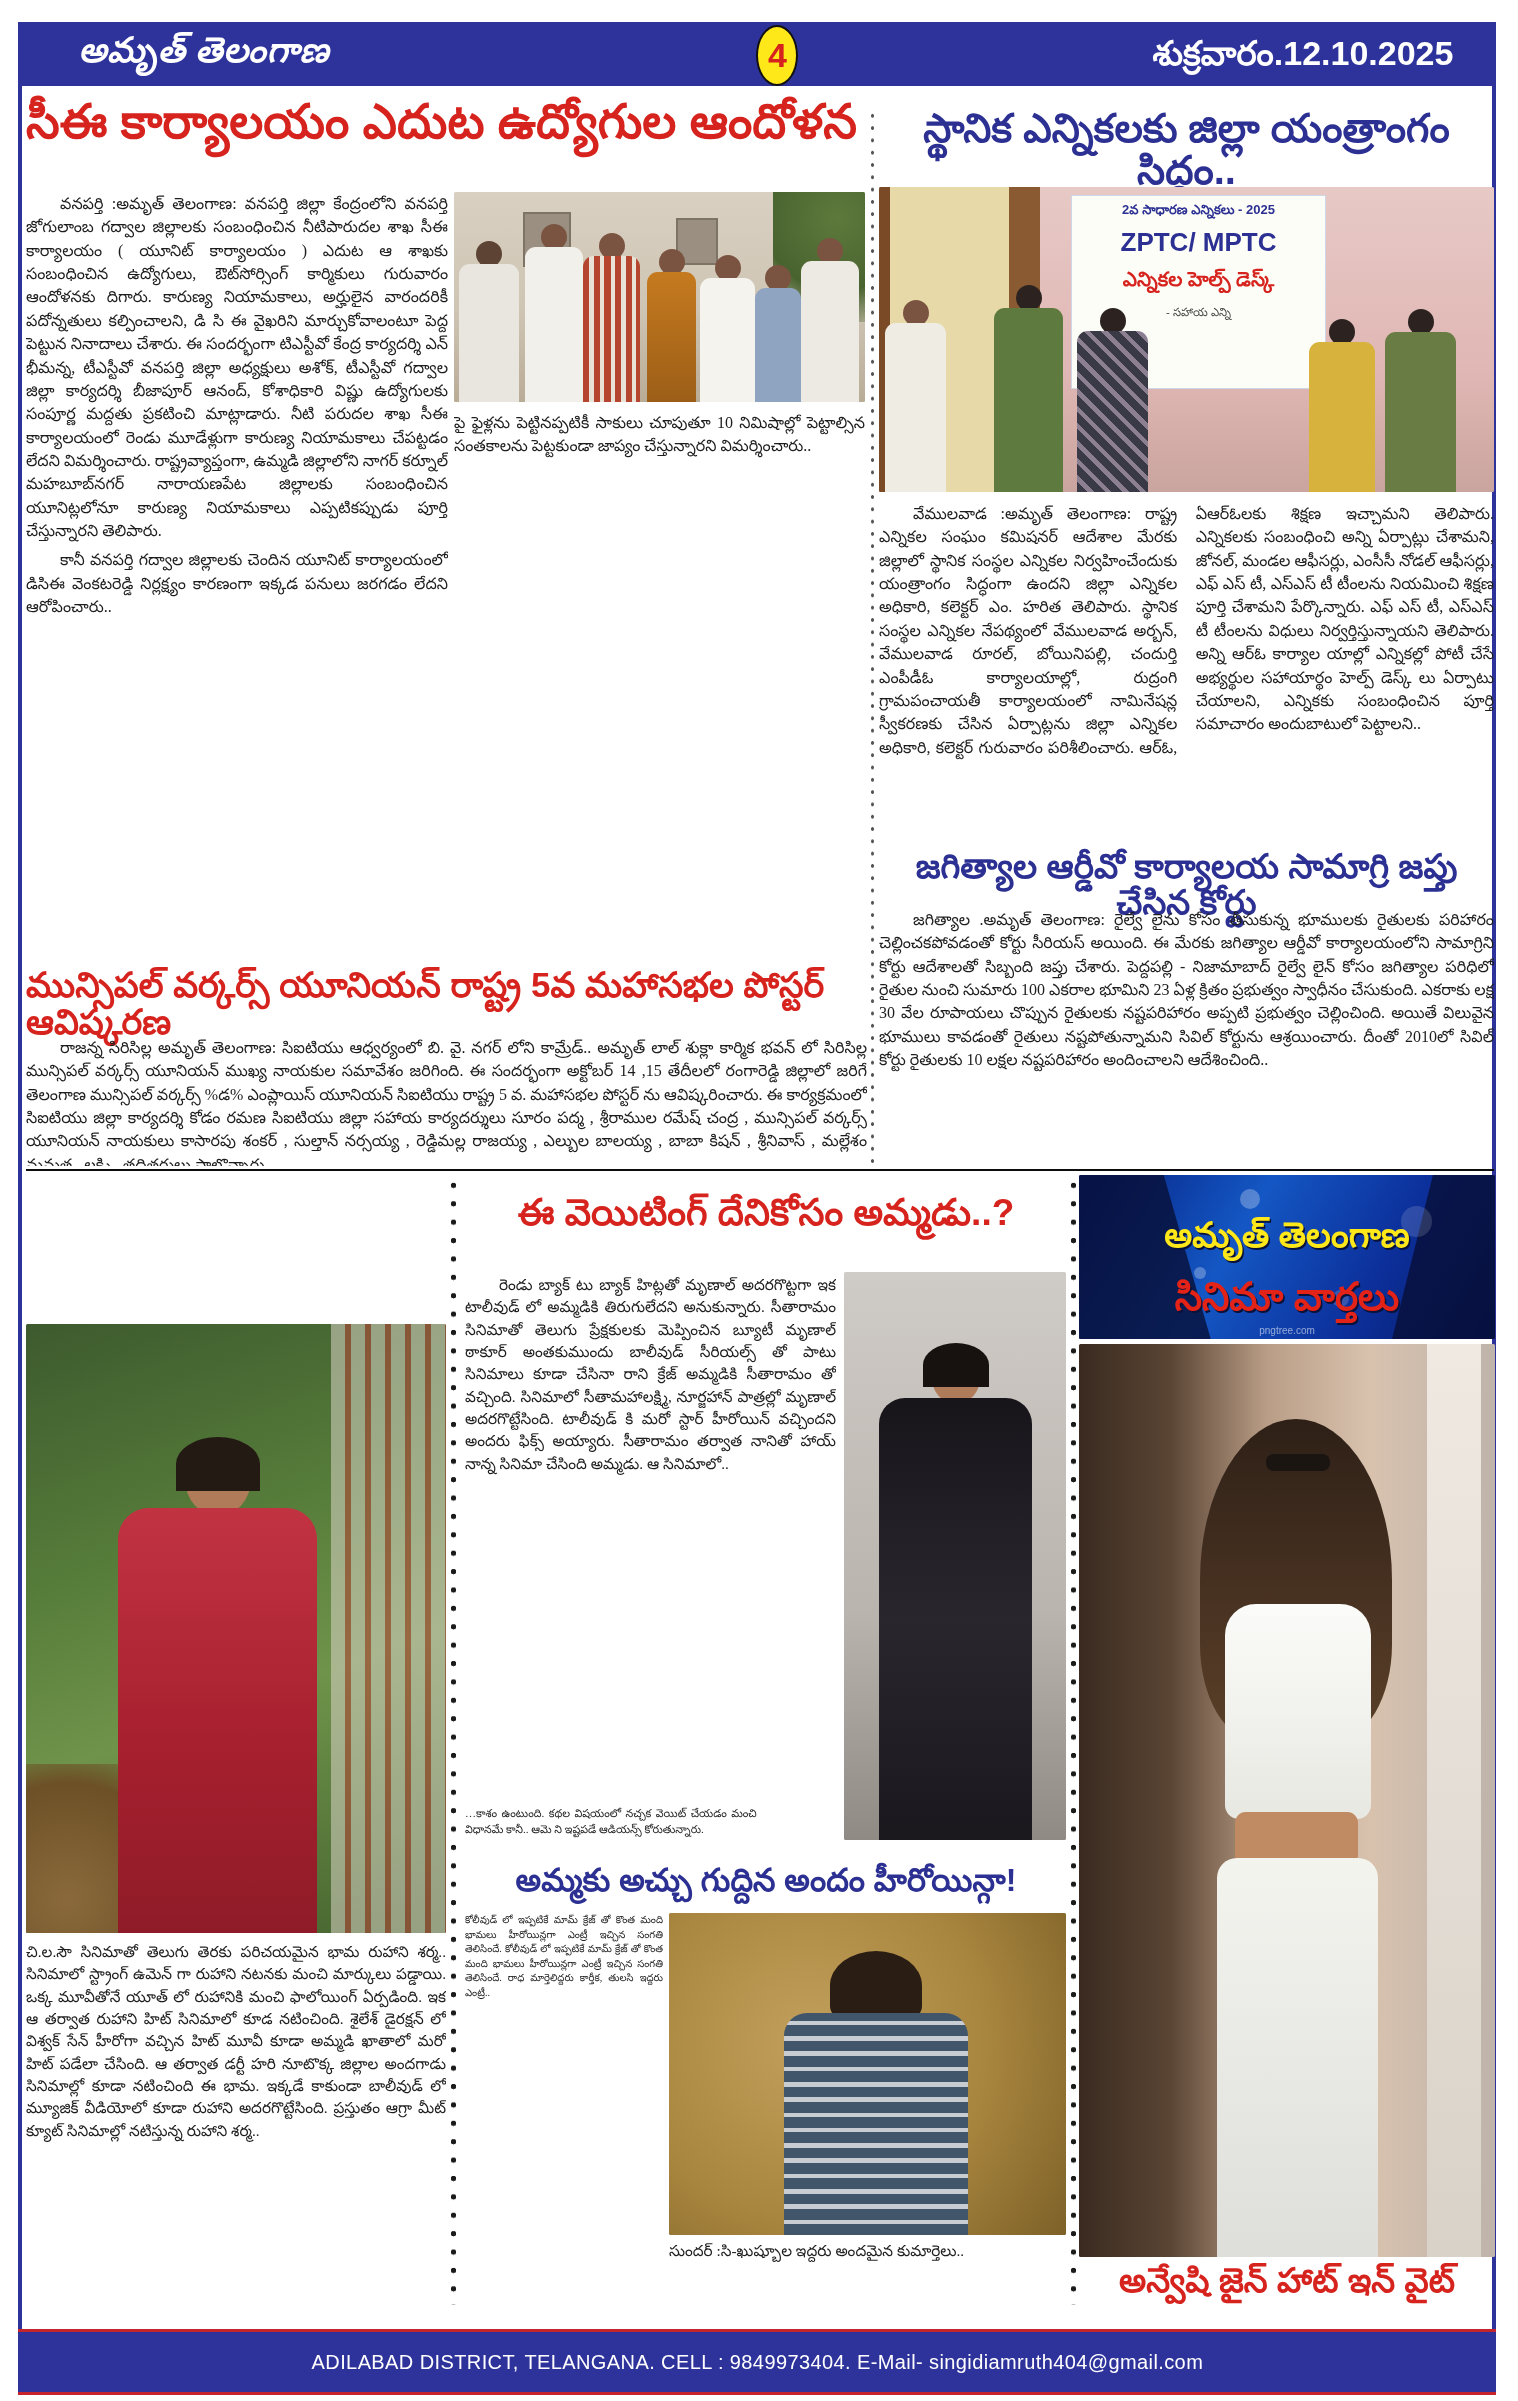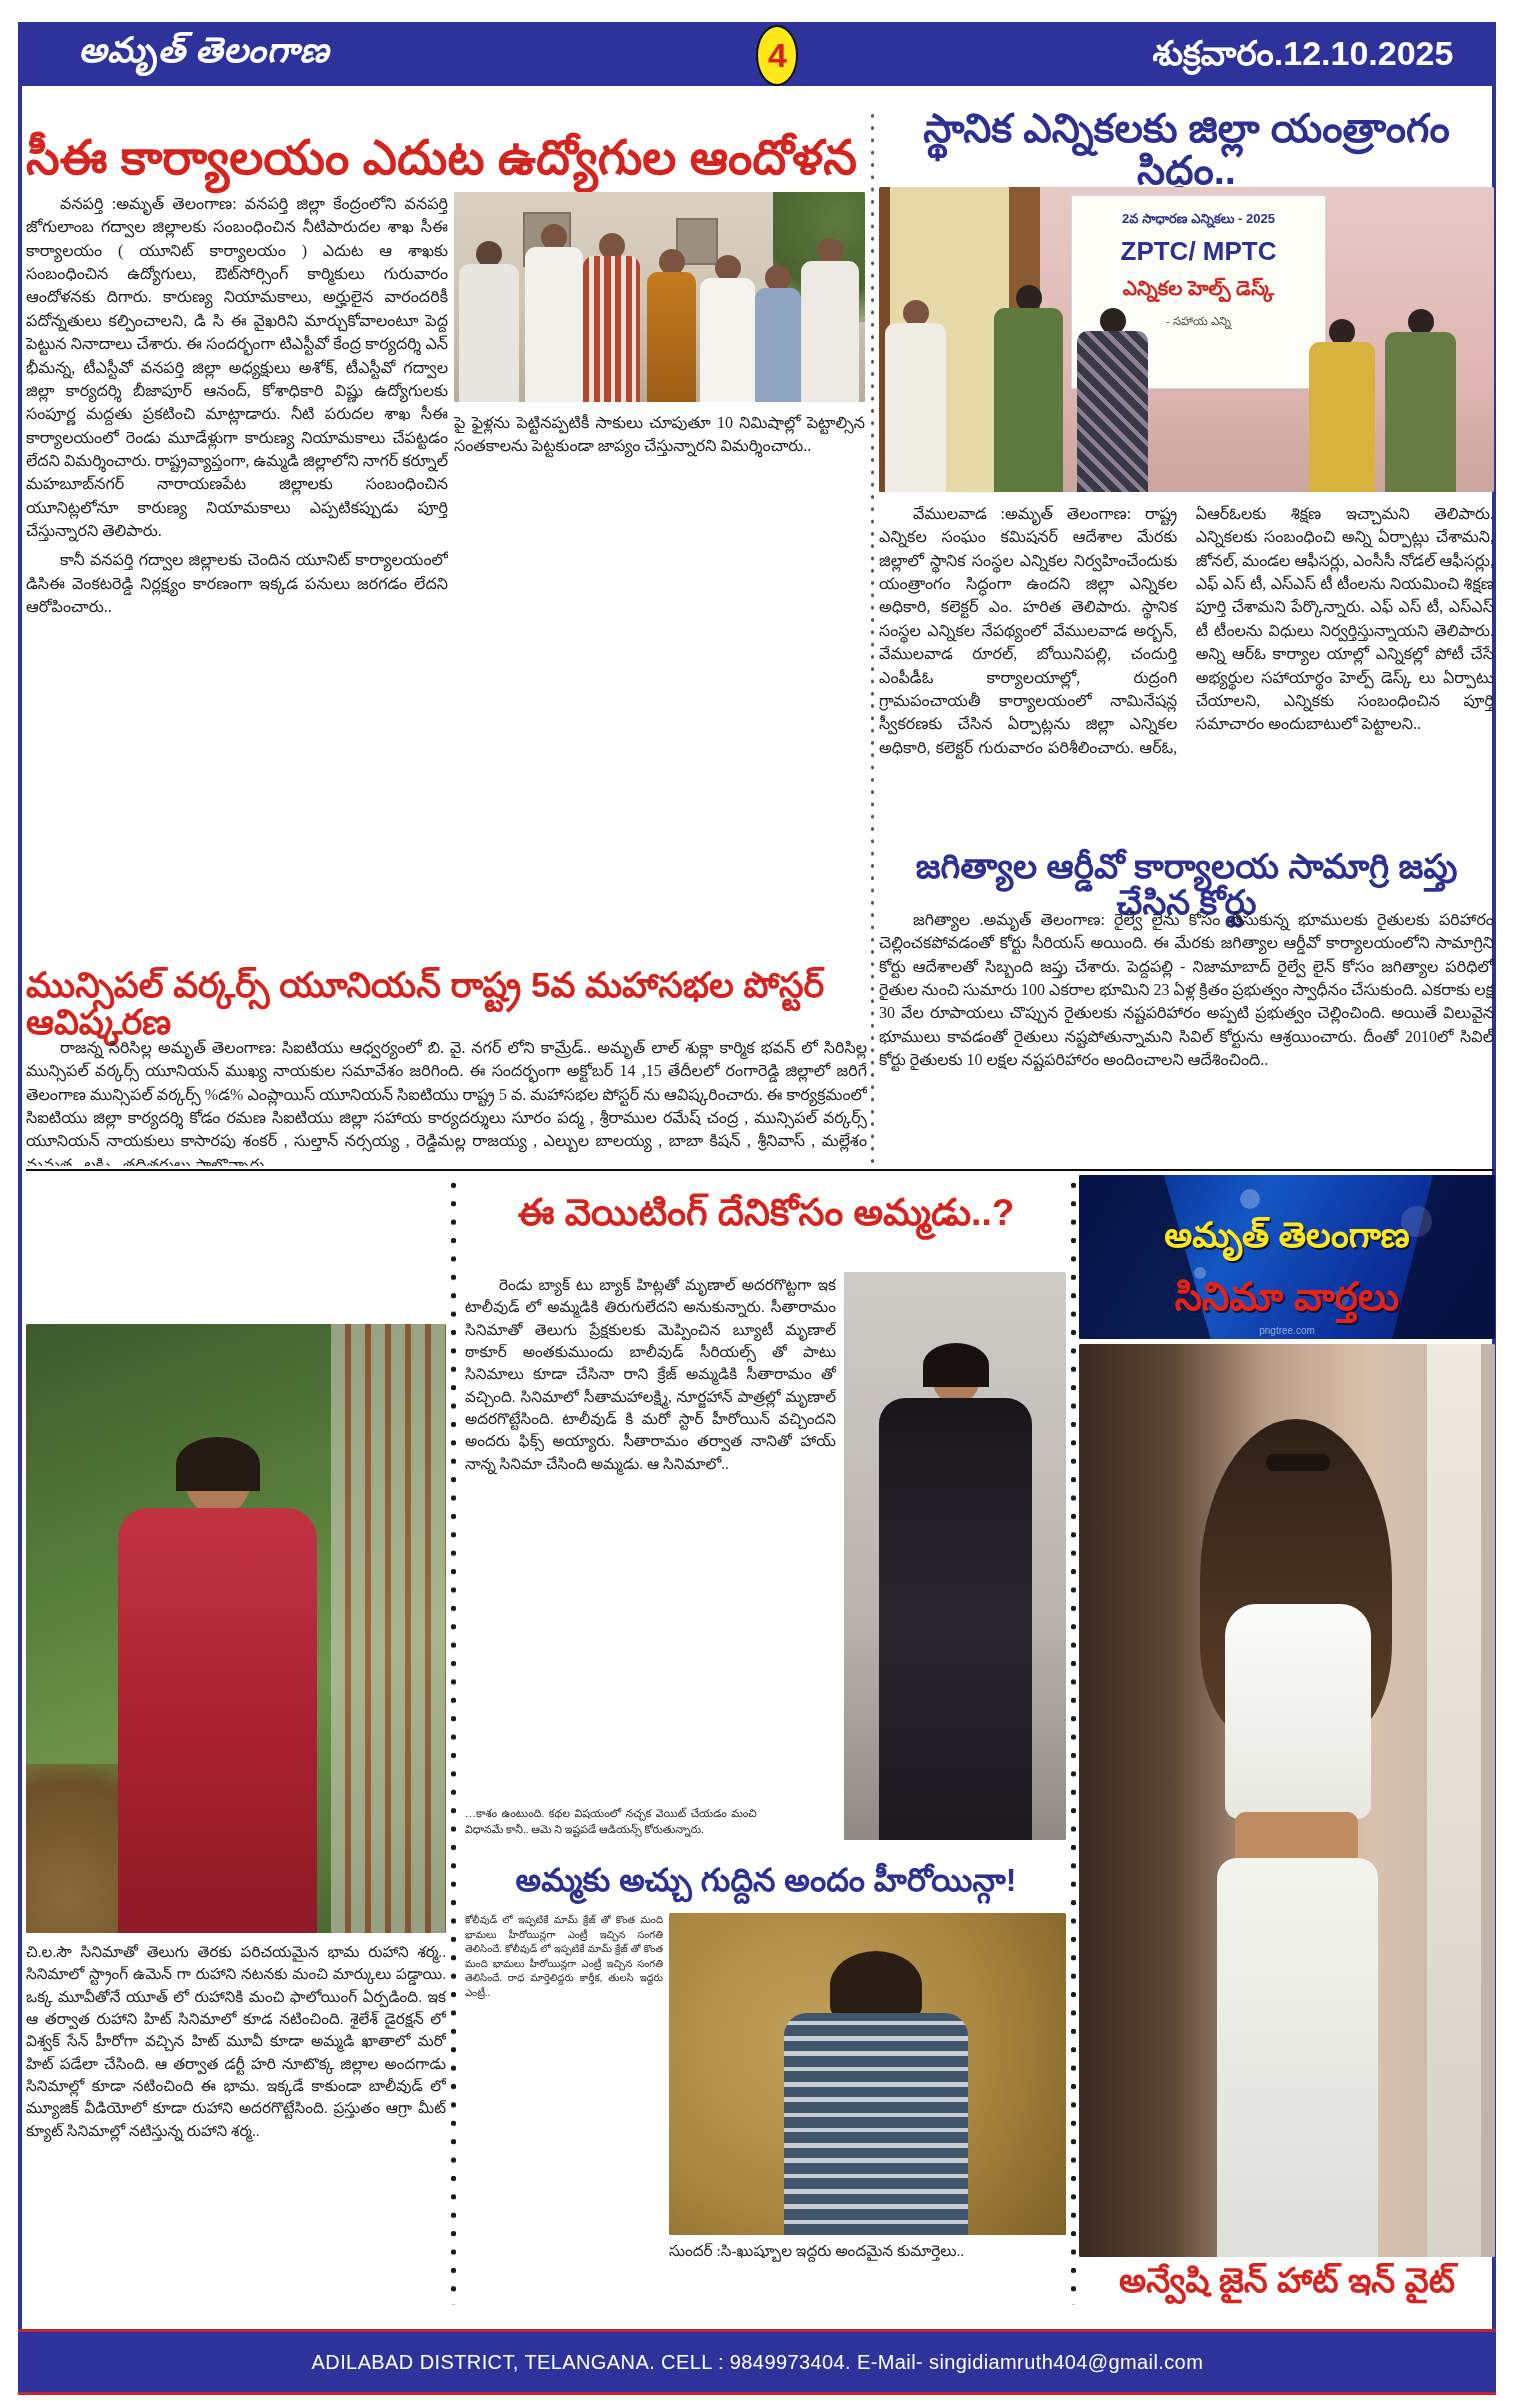--- a/index.html
+++ b/index.html
@@ -46,21 +46,21 @@
 <div class="abs masthead">
   <span class="mast-title">అమృత్ తెలంగాణ</span>
   <span class="page-circle">
       <b>4</b>
     </span>
   <span class="mast-date">శుక్రవారం.12.10.2025</span>
 </div>
 <div class="abs frame-side" style="left:18.4px;"></div>
 <div class="abs frame-side" style="left:1492px;"></div>
 
-<div class="abs h-red" style="left:26px;top:97px;width:841px;font-size:48px;line-height:1.05;margin-top:36px;">సీఈ కార్యాలయం ఎదుట ఉద్యోగుల ఆందోళన</div>
+<div class="abs h-red" style="left:26px;top:97px;width:841px;font-size:48px;line-height:1.05;">సీఈ కార్యాలయం ఎదుట ఉద్యోగుల ఆందోళన</div>
 <div class="abs body-txt indent" style="left:26px;top:192px;width:422px;height:767px;overflow:hidden;">
   <p style="margin:0;">వనపర్తి :అమృత్ తెలంగాణ:  వనపర్తి జిల్లా కేంద్రంలోని వనపర్తి జోగులాంబ గద్వాల జిల్లాలకు సంబంధించిన నీటిపారుదల శాఖ సీఈ కార్యాలయం ( యూనిట్ కార్యాలయం ) ఎదుట ఆ శాఖకు సంబంధించిన ఉద్యోగులు, ఔట్‌సోర్సింగ్ కార్మికులు గురువారం ఆందోళనకు దిగారు. కారుణ్య నియామకాలు, అర్హులైన వారందరికీ పదోన్నతులు కల్పించాలని, డి సి ఈ వైఖరిని మార్చుకోవాలంటూ పెద్ద పెట్టున నినాదాలు చేశారు. ఈ సందర్భంగా టిఎస్టీవో కేంద్ర కార్యదర్శి ఎన్ భీమన్న, టీఎస్టీవో వనపర్తి జిల్లా అధ్యక్షులు అశోక్, టీఎస్టీవో గద్వాల జిల్లా కార్యదర్శి బీజాపూర్ ఆనంద్, కోశాధికారి విష్ణు ఉద్యోగులకు సంపూర్ణ మద్దతు ప్రకటించి మాట్లాడారు. నీటి పరుదల శాఖ సీఈ కార్యాలయంలో రెండు మూడేళ్లుగా కారుణ్య నియామకాలు చేపట్టడం లేదని విమర్శించారు. రాష్ట్రవ్యాప్తంగా, ఉమ్మడి జిల్లాలోని నాగర్ కర్నూల్ మహబూబ్‌నగర్ నారాయణపేట జిల్లాలకు సంబంధించిన యూనిట్లలోనూ కారుణ్య నియామకాలు ఎప్పటికప్పుడు పూర్తి చేస్తున్నారని తెలిపారు.</p>
   <p style="margin:6.1px 0 0 0;">కానీ వనపర్తి గద్వాల జిల్లాలకు చెందిన యూనిట్ కార్యాలయంలో డిసిఈ వెంకటరెడ్డి నిర్లక్ష్యం కారణంగా ఇక్కడ పనులు జరగడం లేదని ఆరోపించారు..</p>
 </div>
 
 <div class="photo" style="left:454px;top:192px;width:411px;height:210px;background:linear-gradient(180deg,#d9d0c2 0%,#cfc5b4 55%,#b9ac97 100%);">
   <div class="abs" style="right:0;top:0;width:92px;height:130px;background:radial-gradient(circle at 70% 20%,#5d7a3c 0%,#49632f 60%,transparent 100%);"></div>
   <div class="win" style="left:69px;top:20px;width:44px;height:51px;"></div>
   <div class="win" style="left:222px;top:26px;width:38px;height:43px;"></div>
   <span class="fig" style="left:4.6px;bottom:0;width:60px;height:161px;">
@@ -93,21 +93,21 @@
     </span>
 </div>
 <div class="abs body-txt" style="left:454px;top:411px;width:411px;height:543px;overflow:hidden;">పై ఫైళ్లను పెట్టినప్పటికీ సాకులు చూపుతూ 10 నిమిషాల్లో పెట్టాల్సిన సంతకాలను పెట్టకుండా జాప్యం చేస్తున్నారని విమర్శించారు..</div>
 
 <div class="abs dots-fine" style="left:870px;top:112px;height:1053px;"></div>
 
 <div class="abs h-blue" style="left:879px;top:107px;width:615px;font-size:40px;text-align:center;line-height:1.05;">స్థానిక ఎన్నికలకు జిల్లా యంత్రాంగం సిద్ధం..</div>
 <div class="photo" style="left:879px;top:187px;width:615px;height:305px;background:linear-gradient(180deg,#e7c9c6 0%,#e0b7b4 60%,#caa49e 100%);">
   <div class="abs" style="left:0;top:0;width:161px;height:305px;background:linear-gradient(90deg,#7a4a27 0 10.7px,#e8d9a8 10.7px 130px,#8a5a33 130px 161px);"></div>
   <div class="banner-card" style="left:192px;top:7.7px;width:253px;height:192px;">
-    <div style="color:#2b3092;font-size:13px;margin-top:15px;font-weight:bold;">2వ సాధారణ ఎన్నికలు - 2025</div>
+    <div style="color:#2b3092;font-size:13px;margin-top:6px;font-weight:bold;">2వ సాధారణ ఎన్నికలు - 2025</div>
     <div style="color:#2b3092;font-size:26px;margin-top:7.7px;font-weight:bold;">ZPTC/ MPTC</div>
     <div style="color:#d6231d;font-size:20px;margin-top:9.2px;font-weight:bold;">ఎన్నికల హెల్ప్ డెస్క్</div>
     <div style="color:#444;font-size:11.5px;margin-top:10.7px;">- సహాయ ఎన్ని</div>
   </div>
   <span class="fig" style="left:6.1px;bottom:0;width:61px;height:192px;">
       <span class="fh"></span>
       <span class="fb" style="background:#efece4;"></span>
     </span>
   <span class="fig" style="left:115px;bottom:0;width:69px;height:207px;">
       <span class="fh" style="background:#2c2320;"></span>

